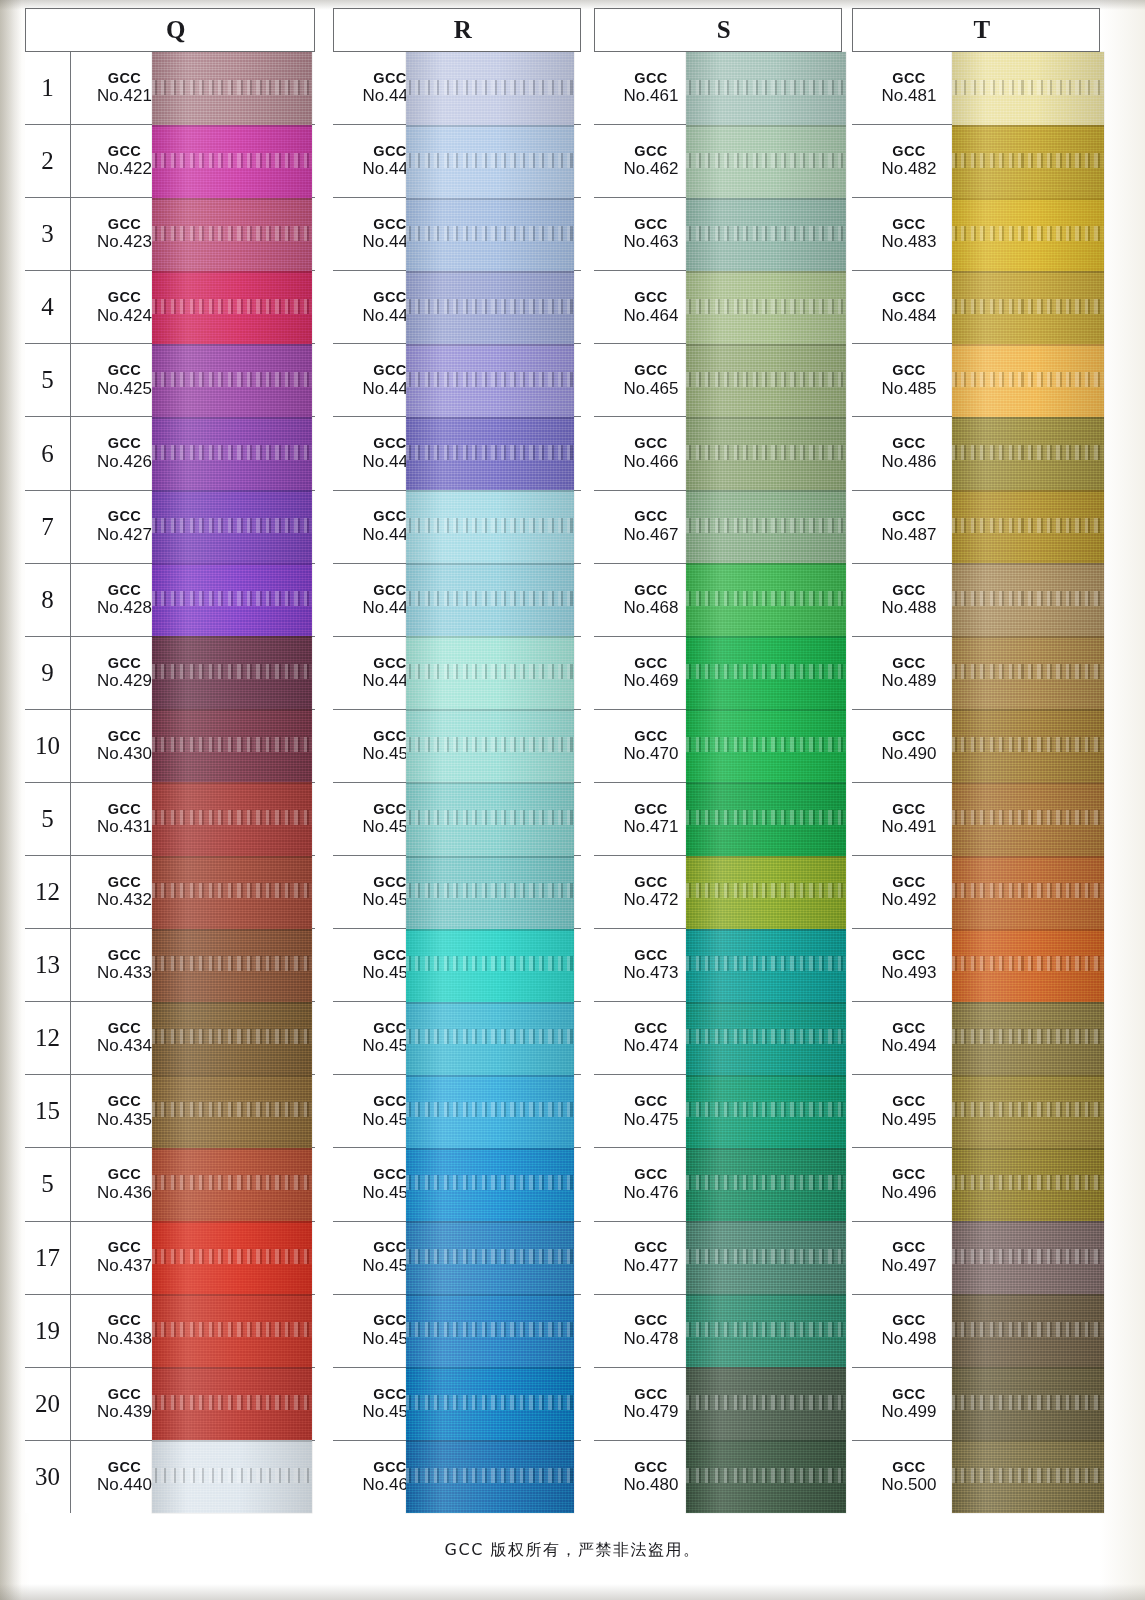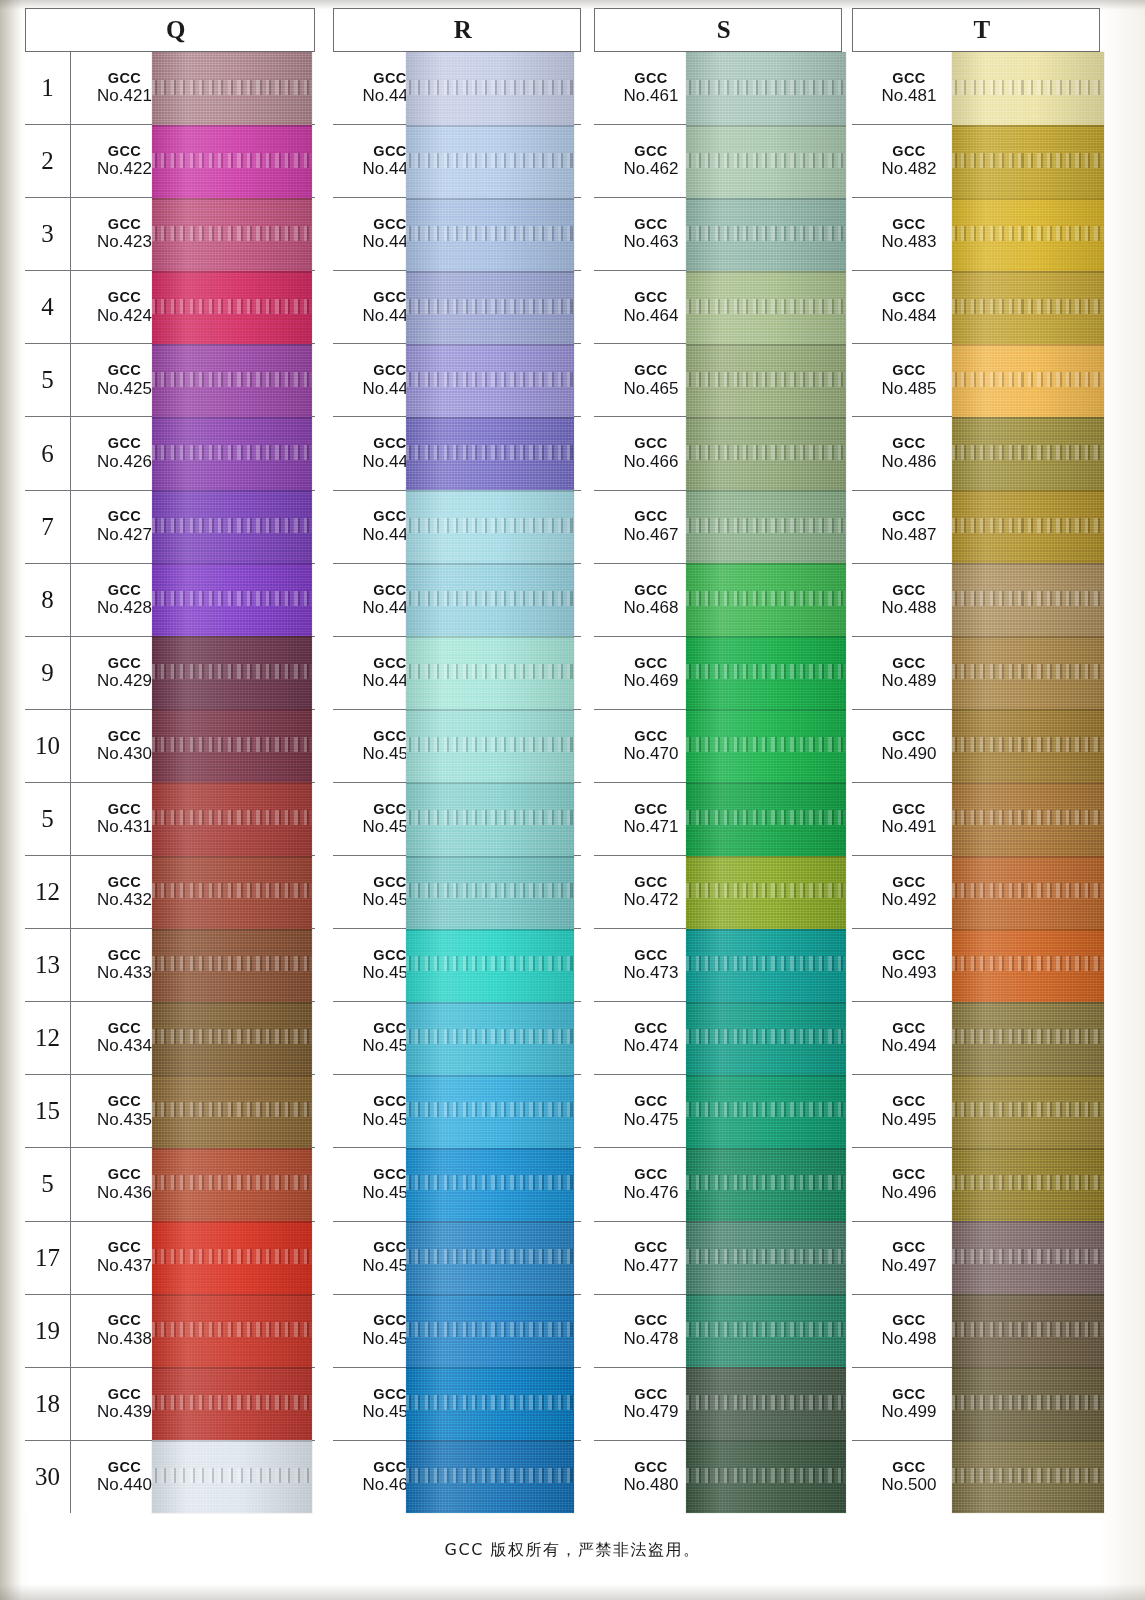--- a/index.html
+++ b/index.html
@@ -391,21 +391,21 @@
         </div>
         <div class="row">
           <div class="cell-num">19</div>
           <div class="cell-code" style="flex-basis: 108px;">
             <div class="gcc">GCC</div>
             <div class="no">No.438</div>
           </div>
           <div class="cell-swatch"></div>
         </div>
         <div class="row">
-          <div class="cell-num">18</div>
+          <div class="cell-num">20</div>
           <div class="cell-code" style="flex-basis: 108px;">
             <div class="gcc">GCC</div>
             <div class="no">No.439</div>
           </div>
           <div class="cell-swatch"></div>
         </div>
         <div class="row">
           <div class="cell-num">30</div>
           <div class="cell-code" style="flex-basis: 108px;">
             <div class="gcc">GCC</div>

